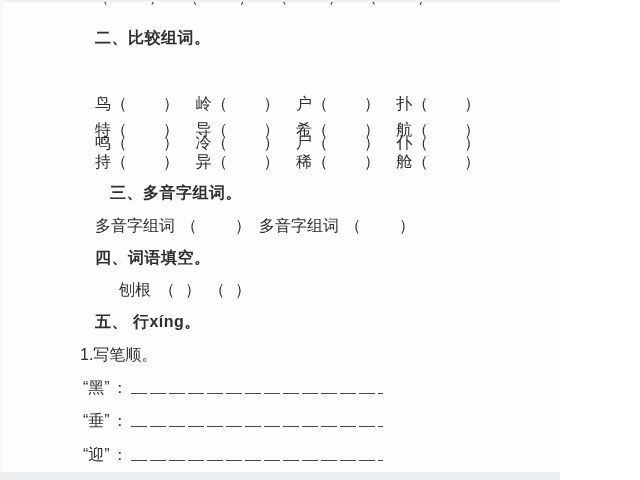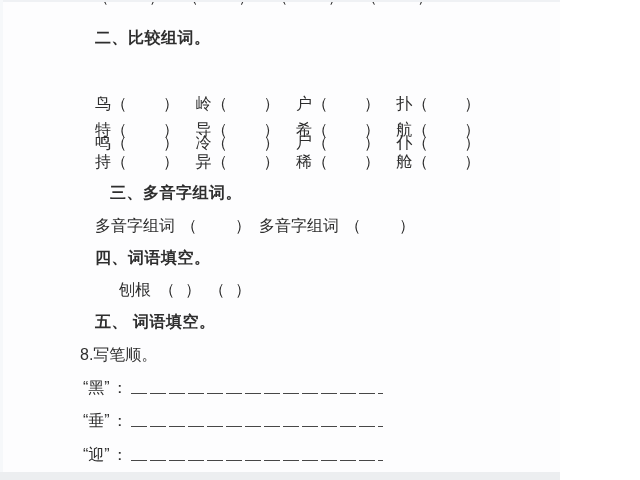--- a/index.html
+++ b/index.html
@@ -86,22 +86,22 @@
   <div class="line hd" style="top:184px;left:110px;">三、多音字组词。</div>
   <div class="line" style="top:217px;left:95px;">
     <span>多音字组词</span><span class="gap6"></span><span>（</span><span class="sp w38"></span><span>）</span><span class="gap8"></span><span>多音字组词</span><span class="gap6"></span><span>（</span><span class="sp w38"></span><span>）</span>
   </div>
 
   <div class="line hd" style="top:249px;left:95px;">四、词语填空。</div>
   <div class="line" style="top:281px;left:95px;margin-left:24px;">
     <span>刨根</span><span class="gap8"></span><span>（</span><span class="sp w10"></span><span>）</span><span class="gap8"></span><span>（</span><span class="sp w10"></span><span>）</span>
   </div>
 
-  <div class="line hd" style="top:313px;left:95px;">五、 词语填空。</div>
-  <div class="line" style="top:346px;left:80px;">8.写笔顺。</div>
+  <div class="line hd" style="top:313px;left:95px;">五、 行xíng。</div>
+  <div class="line" style="top:346px;left:80px;">1.写笔顺。</div>
 
   <div class="line" style="top:379px;left:83px;">
     <span>“</span><span>黑</span><span>”</span><span class="colon">：</span><span class="blank"></span>
   </div>
   <div class="line" style="top:412px;left:83px;">
     <span>“</span><span>垂</span><span>”</span><span class="colon">：</span><span class="blank"></span>
   </div>
   <div class="line" style="top:446px;left:83px;">
     <span>“</span><span>迎</span><span>”</span><span class="colon">：</span><span class="blank"></span>
   </div>

